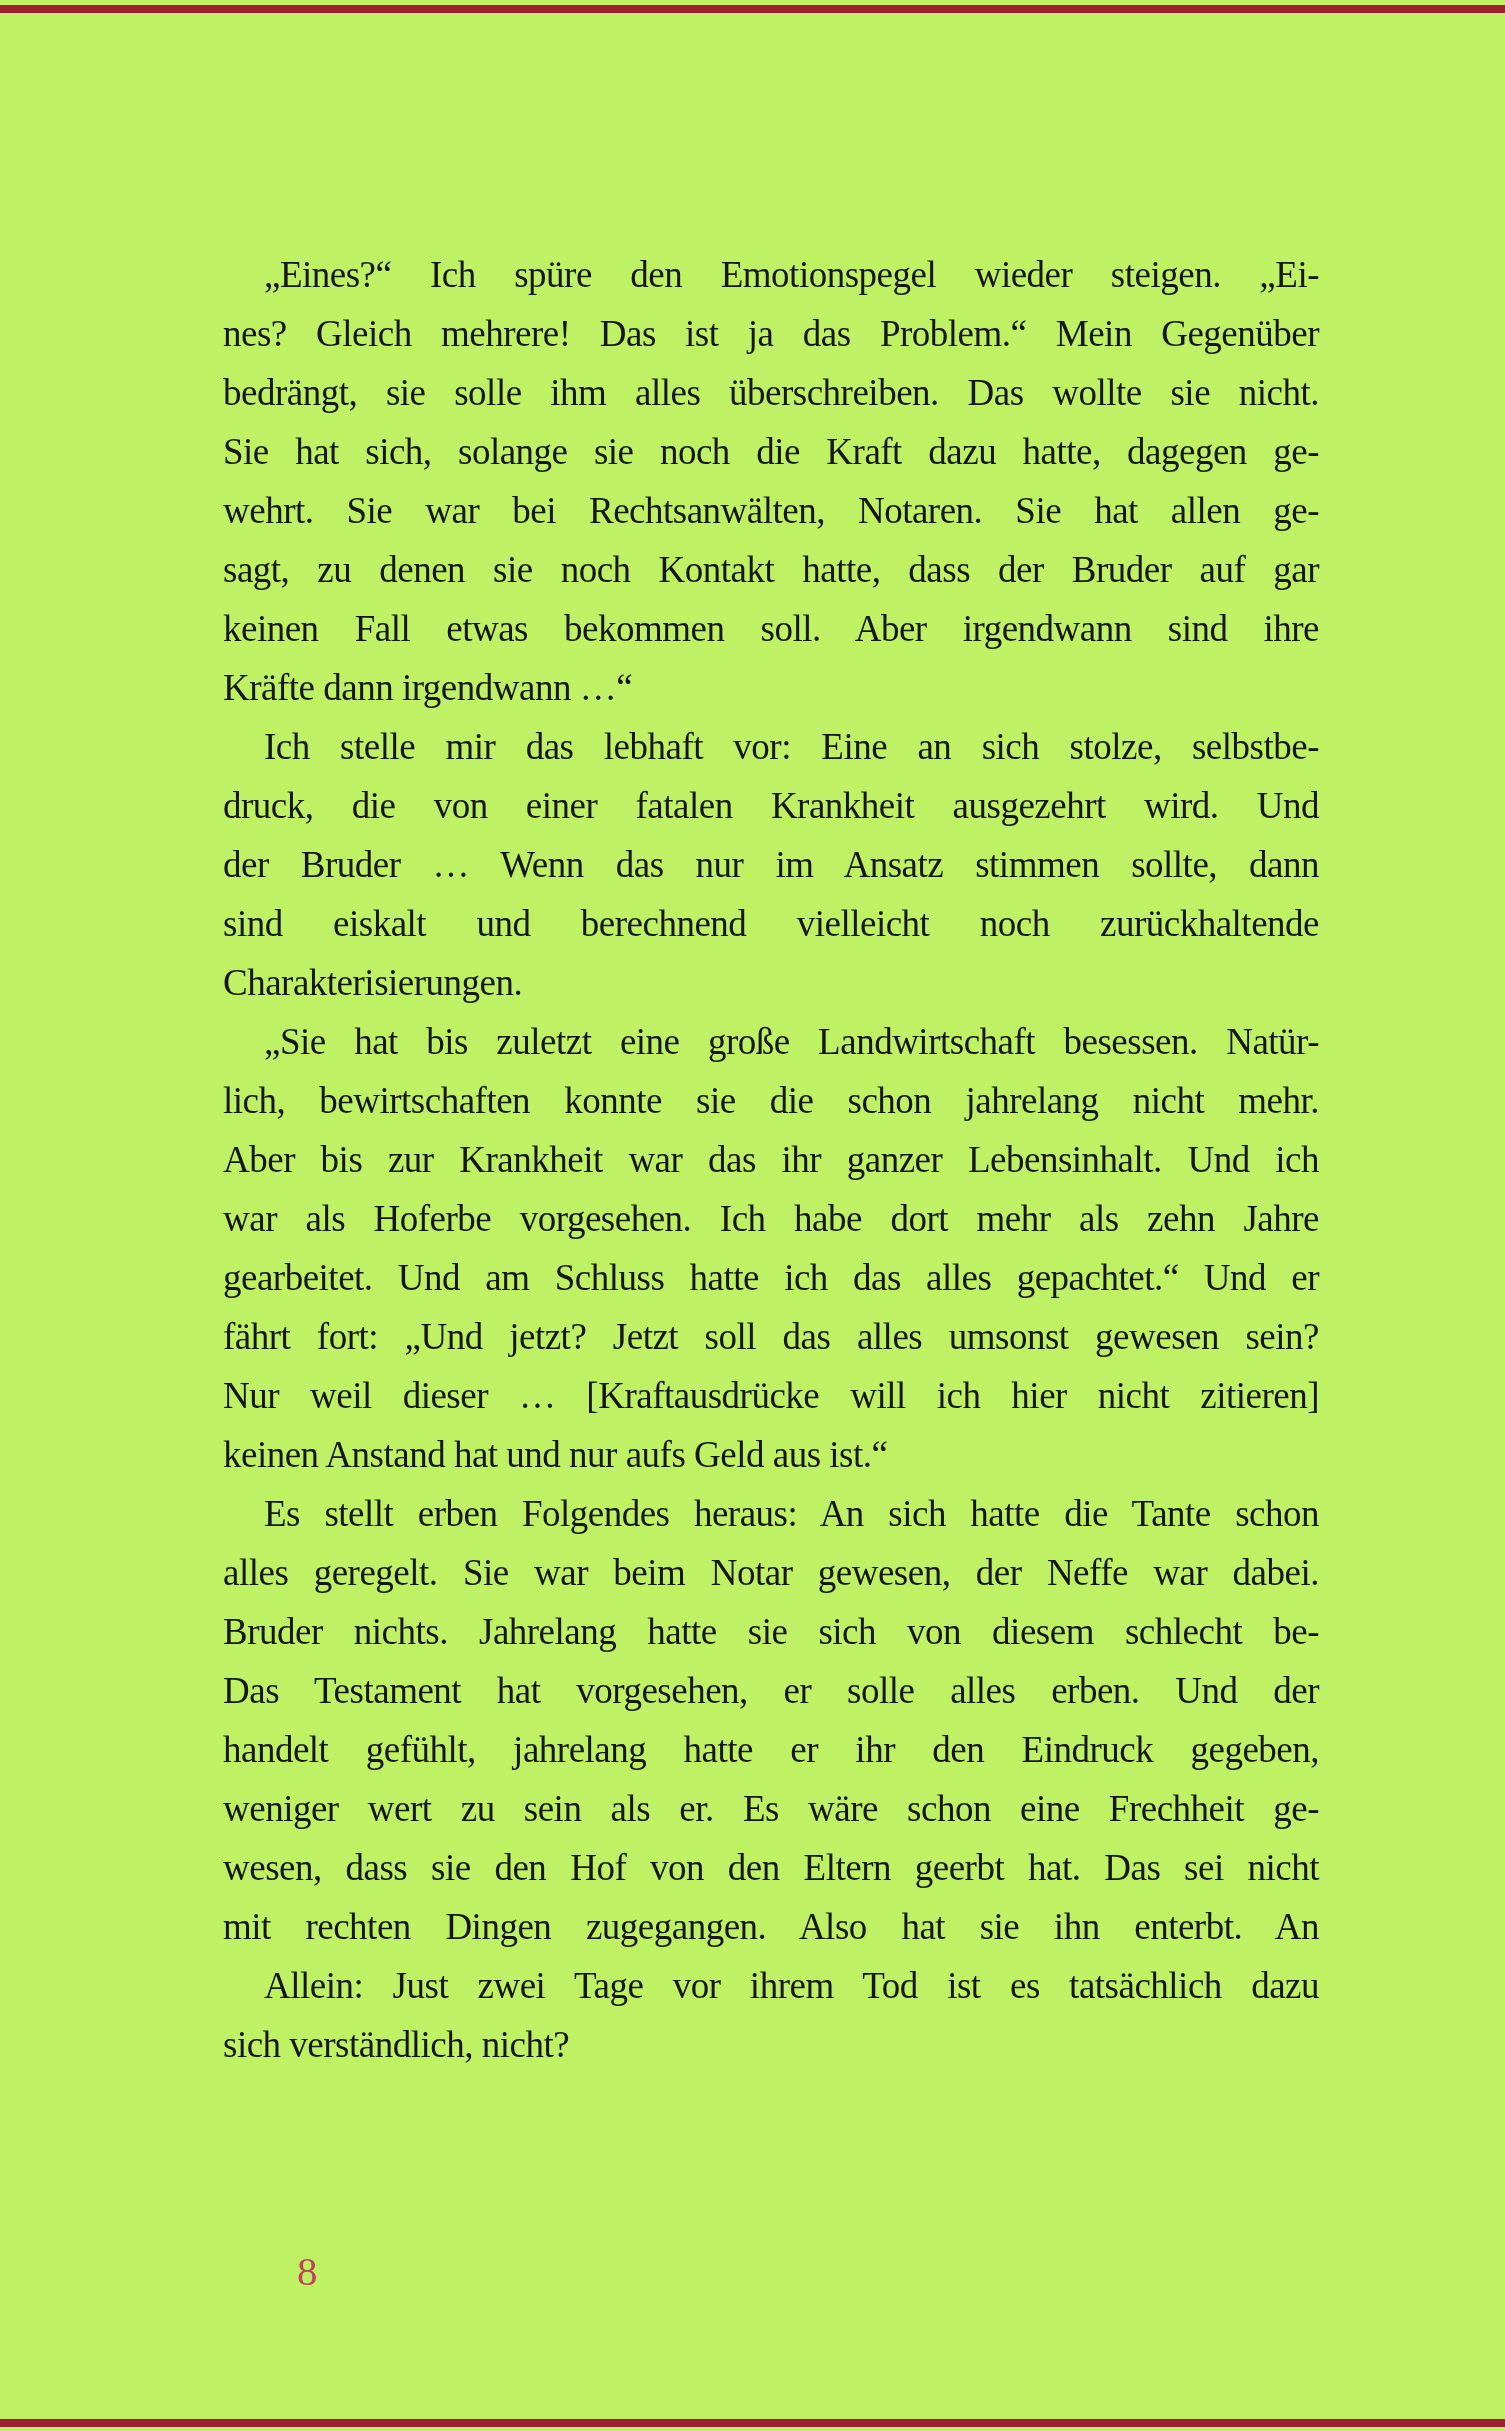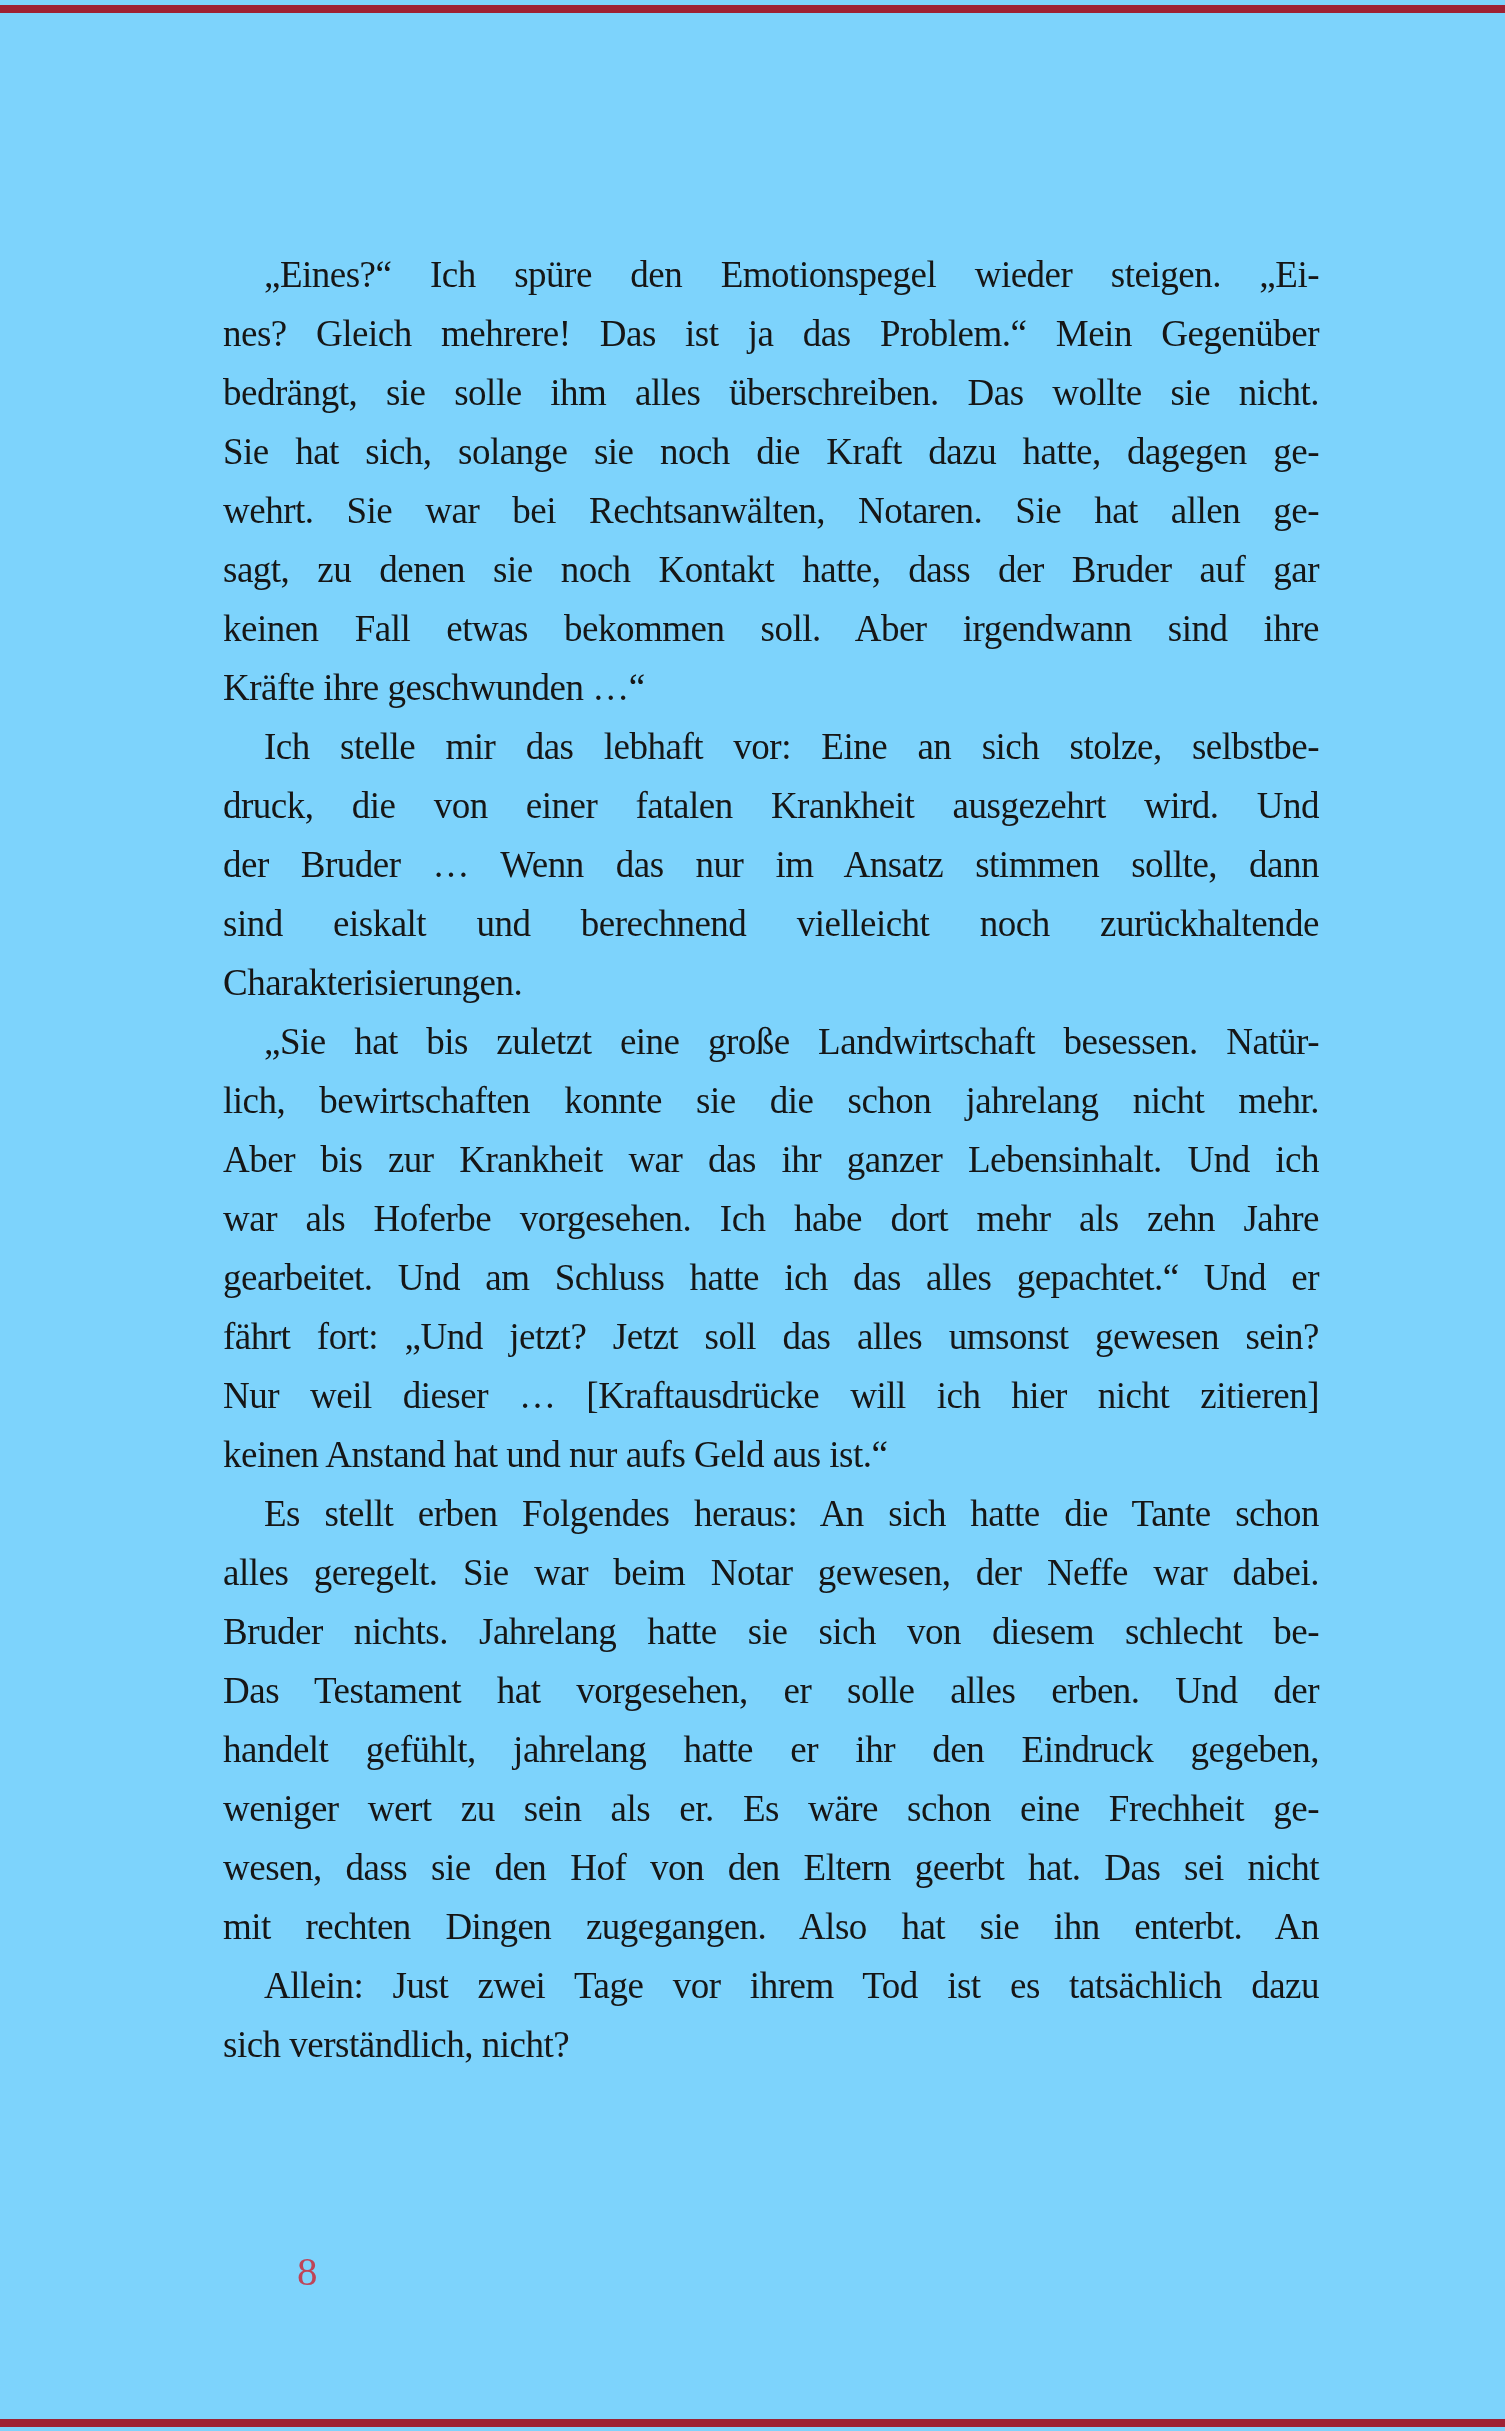--- a/index.html
+++ b/index.html
@@ -1,20 +1,20 @@
 <!DOCTYPE html>
 <html><head>
 <meta charset="utf-8">
 <style>
   html, body { margin: 0; padding: 0; background: #ffffff; }
   .page {
     position: relative;
     width: 1506px;
     height: 2432px;
-    background: #7dd3fc;
+    background: #bef264;
     overflow: hidden;
     font-family: "Liberation Serif", "DejaVu Serif", serif;
     color: #161616;
   }
   .edge-rule {
     position: absolute;
     left: 0;
     width: 1506px;
     height: 7.8px;
   }
@@ -51,21 +51,21 @@
   <div class="edge-rule top" style="background: rgb(158, 33, 51);"></div>
 
   <div class="body-text">
       <div class="line para-start">„Eines?“ Ich spüre den Emotionspegel wieder steigen. „Ei-</div>
       <div class="line">nes? Gleich mehrere! Das ist ja das Problem.“ Mein Gegenüber</div>
       <div class="line">bedrängt, sie solle ihm alles überschreiben. Das wollte sie nicht.</div>
       <div class="line">Sie hat sich, solange sie noch die Kraft dazu hatte, dagegen ge-</div>
       <div class="line">wehrt. Sie war bei Rechtsanwälten, Notaren. Sie hat allen ge-</div>
       <div class="line">sagt, zu denen sie noch Kontakt hatte, dass der Bruder auf gar</div>
       <div class="line">keinen Fall etwas bekommen soll. Aber irgendwann sind ihre</div>
-      <div class="line para-end">Kräfte ihre geschwunden …“</div>
+      <div class="line para-end">Kräfte dann irgendwann …“</div>
       <div class="line para-start">Ich stelle mir das lebhaft vor: Eine an sich stolze, selbstbe-</div>
       <div class="line">druck, die von einer fatalen Krankheit ausgezehrt wird. Und</div>
       <div class="line">der Bruder … Wenn das nur im Ansatz stimmen sollte, dann</div>
       <div class="line">sind eiskalt und berechnend vielleicht noch zurückhaltende</div>
       <div class="line para-end">Charakterisierungen.</div>
       <div class="line para-start">„Sie hat bis zuletzt eine große Landwirtschaft besessen. Natür-</div>
       <div class="line">lich, bewirtschaften konnte sie die schon jahrelang nicht mehr.</div>
       <div class="line">Aber bis zur Krankheit war das ihr ganzer Lebensinhalt. Und ich</div>
       <div class="line">war als Hoferbe vorgesehen. Ich habe dort mehr als zehn Jahre</div>
       <div class="line">gearbeitet. Und am Schluss hatte ich das alles gepachtet.“ Und er</div>

